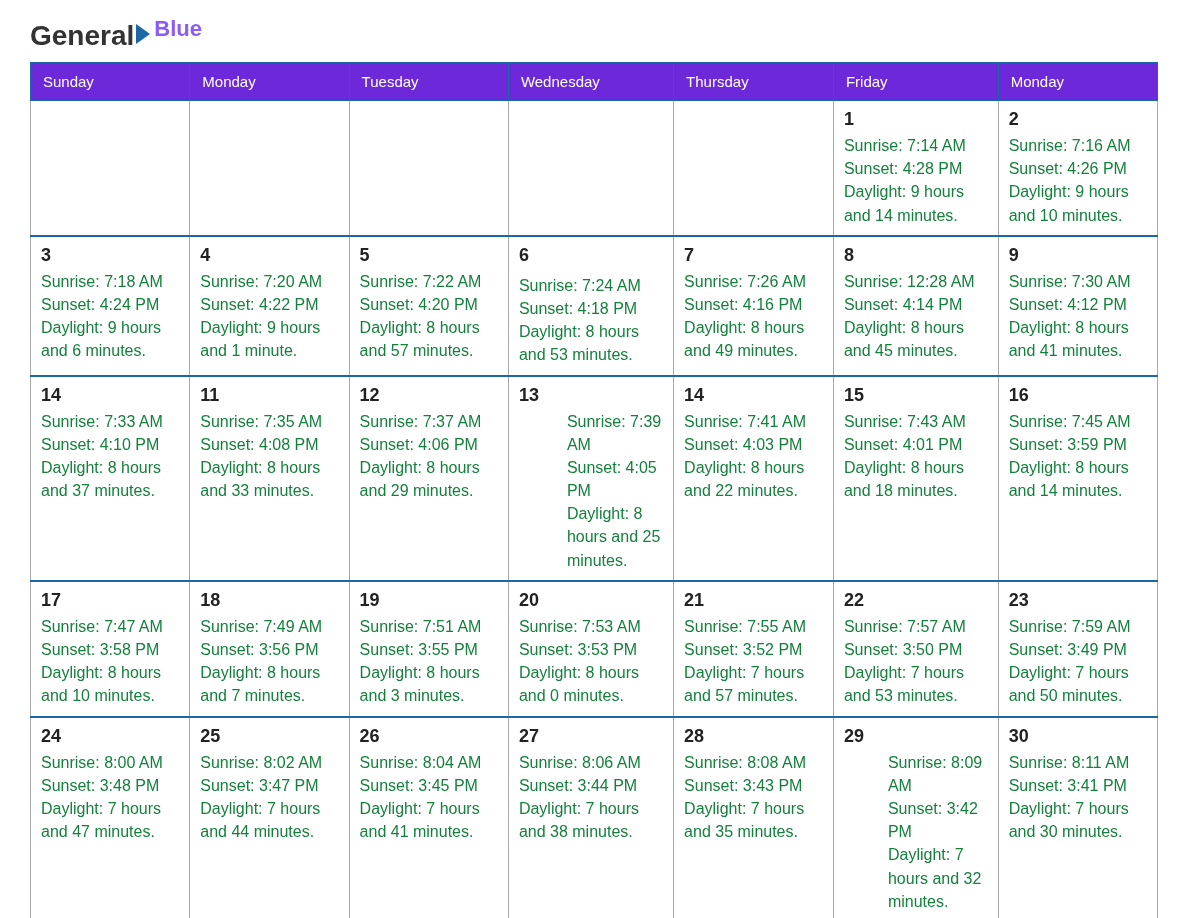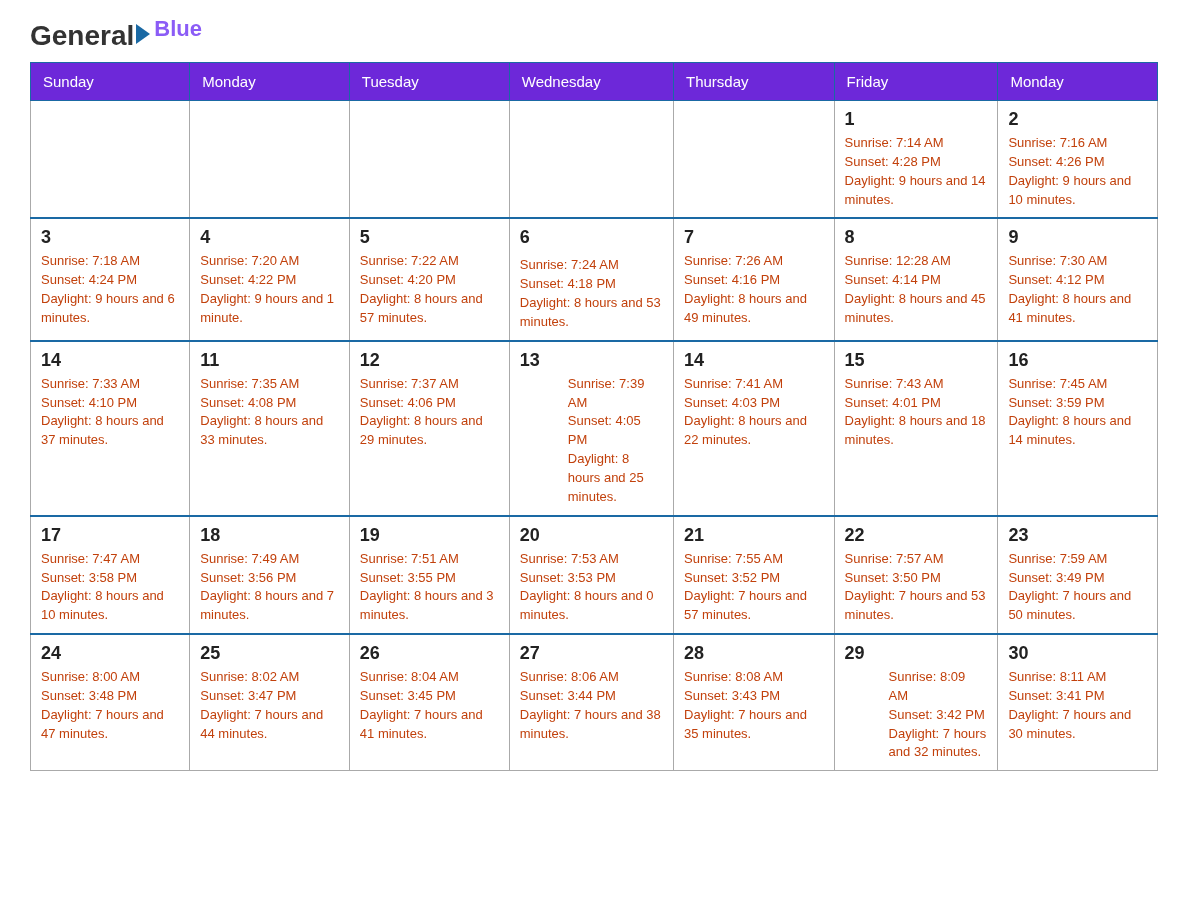--- a/index.html
+++ b/index.html
@@ -83,22 +83,22 @@
       background: #fff;
     }
     .day-number {
       font-size: 18px;
       font-weight: bold;
       color: #222;
       display: block;
       margin-bottom: 4px;
     }
     .day-info {
-      font-size: 13px;
-      color: #c2410c;
+      font-size: 16px;
+      color: #15803d;
       line-height: 1.45;
     }
     .empty-cell {
       background: #f9f9f9;
     }
     .row-divider td {
       border-top: 2px solid #1a69a4;
     }
   </style>
 </head>

